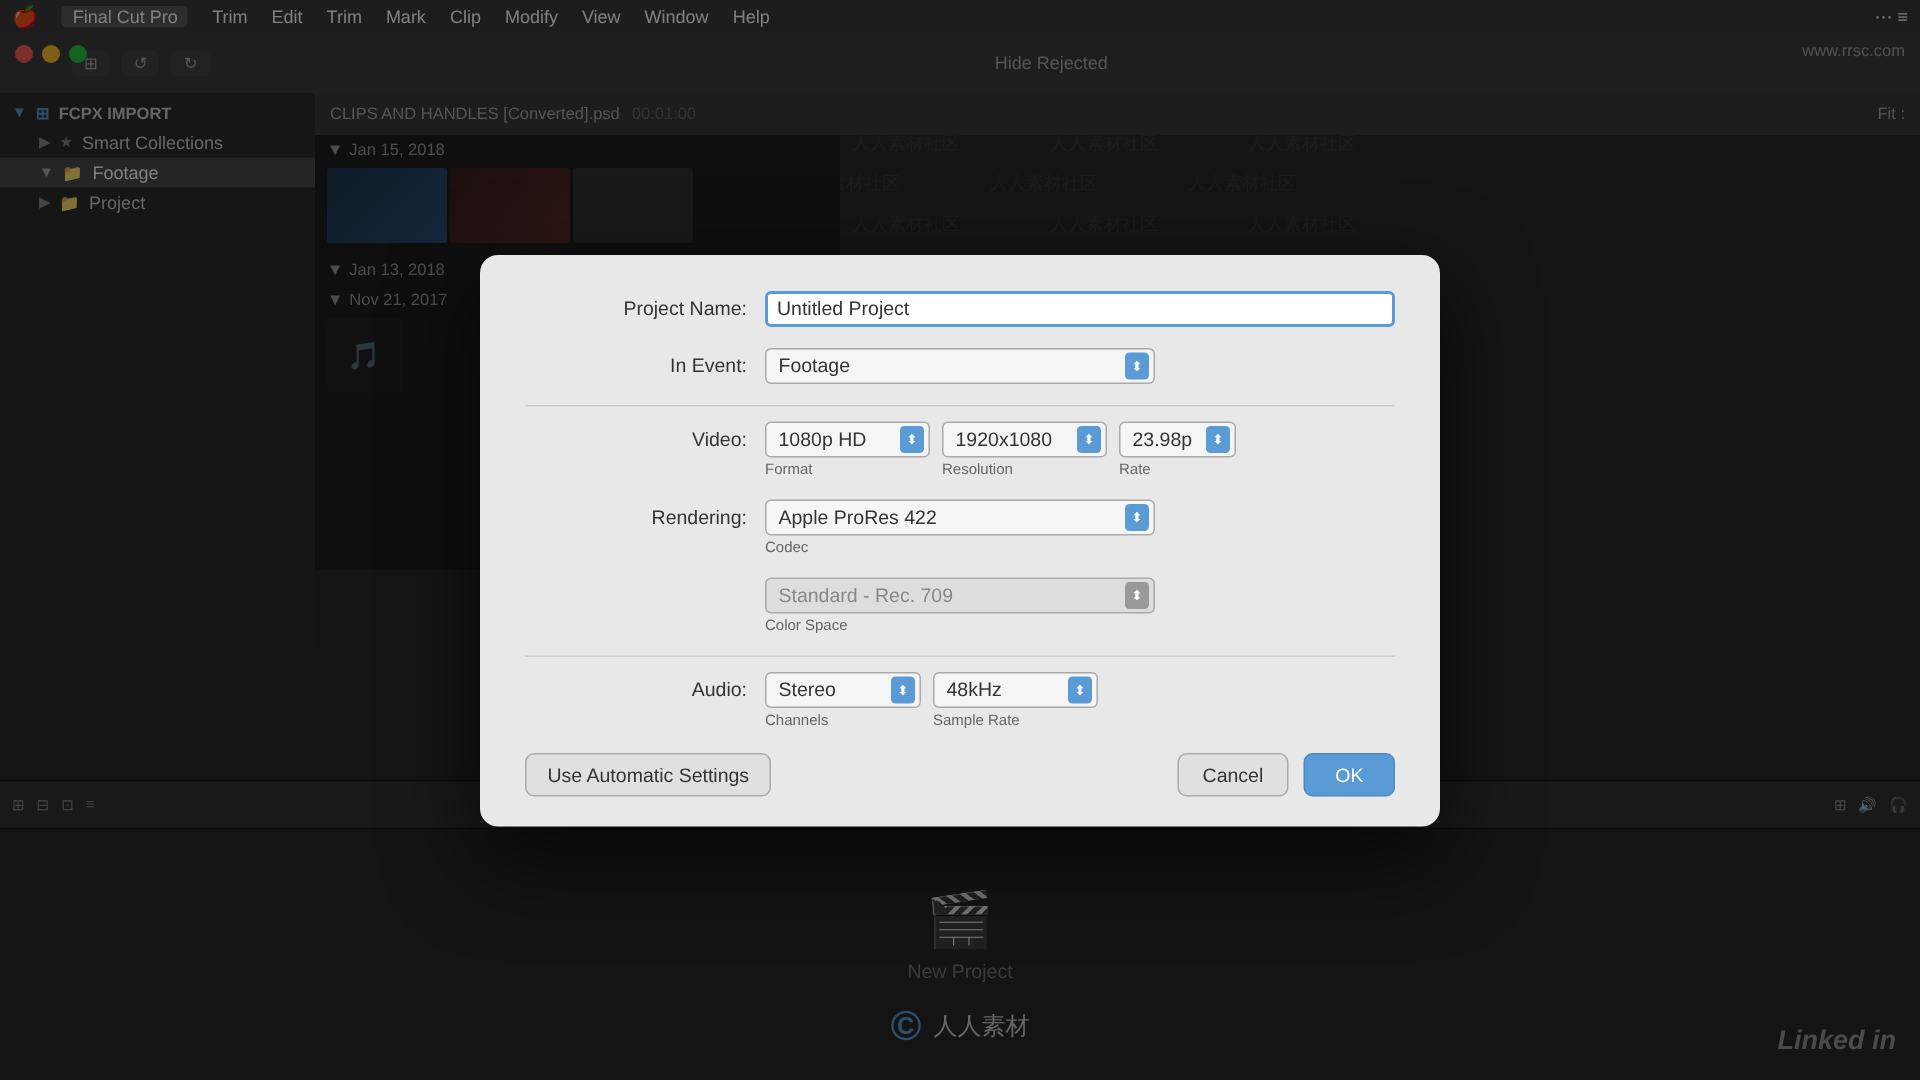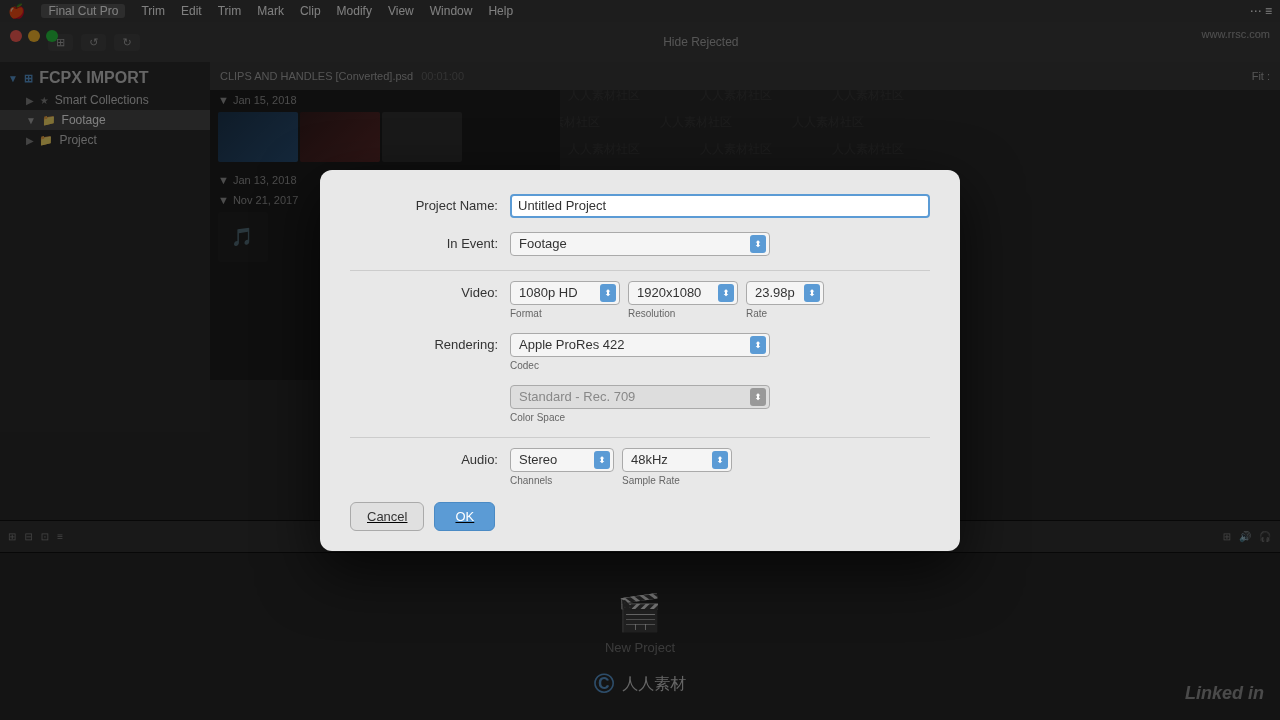--- a/index.html
+++ b/index.html
@@ -309,21 +309,20 @@
       border-radius: 6px;
       padding: 6px 14px;
       font-size: 13px;
       color: #333;
       cursor: pointer;
     }
 
     .btn-group {
       display: flex;
       gap: 10px;
-      text-decoration: underline;
     }
 
     .btn-cancel {
       background: #e0e0e0;
       border: 1px solid #aaa;
       border-radius: 6px;
       padding: 6px 16px;
       font-size: 13px;
       color: #333;
       cursor: pointer;
@@ -541,21 +540,21 @@
     <span style="background:#444; border-radius:4px; padding:2px 8px; font-size:11px; color:#aaa;">↻</span>
   </span>
   <span style="flex:1; text-align:center; font-size:12px; color:#aaa;">Hide Rejected</span>
   <span style="font-size:11px; color:#888; margin-right:10px;"></span>
 </div>
 
 <div class="sidebar">
   <div class="sidebar-item">
     <span style="font-size:10px; color:#5b9bd5;">▼</span>
     <span style="font-size:11px; color:#5b9bd5; font-weight:bold;">⊞</span>
-    <span style="font-size:16px; color:#ccc; font-weight:bold;">FCPX IMPORT</span>
+    <span style="font-size:11px; color:#ccc; font-weight:bold;">FCPX IMPORT</span>
   </div>
   <div class="sidebar-item">
     <span style="width:12px;"></span>
     <span style="font-size:10px; color:#888;">▶</span>
     <span style="font-size:10px; color:#888;">★</span>
     <span class="label">Smart Collections</span>
   </div>
   <div class="sidebar-item selected">
     <span style="width:12px;"></span>
     <span style="font-size:10px; color:#aaa;">▼</span>
@@ -749,20 +748,21 @@
               <option>96kHz</option>
             </select>
             <span class="modal-select-arrow">⬍</span>
           </div>
           <span class="video-control-label">Sample Rate</span>
         </div>
       </div>
     </div>
 
     <div class="modal-buttons">
+      <button class="btn-auto">Use Automatic Settings</button>
       <div class="btn-group">
         <button class="btn-cancel">Cancel</button>
         <button class="btn-ok">OK</button>
       </div>
     </div>
 
   </div>
 </div>
 
 </body></html>

